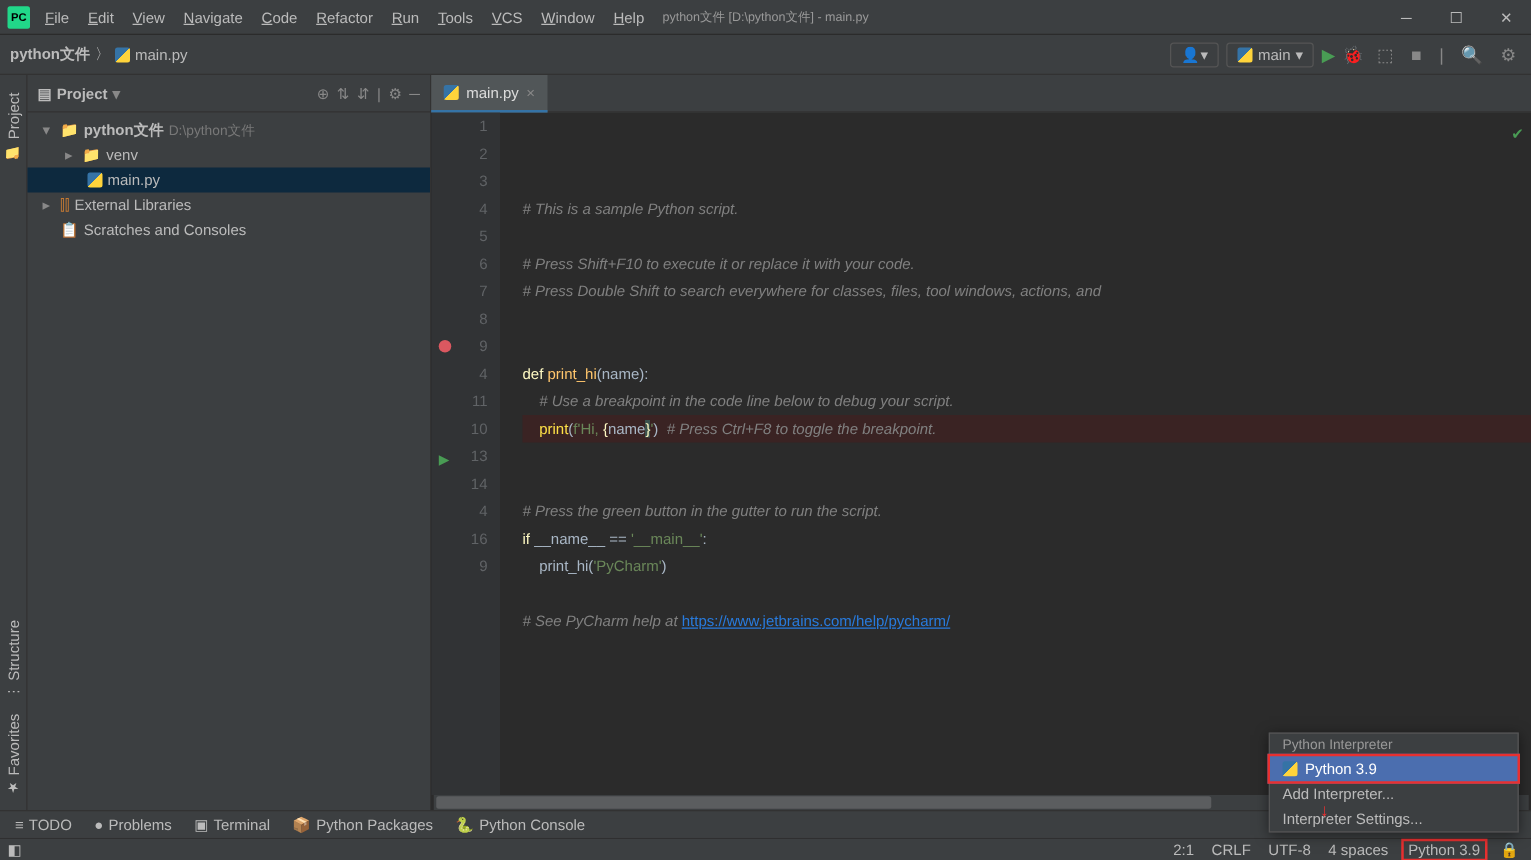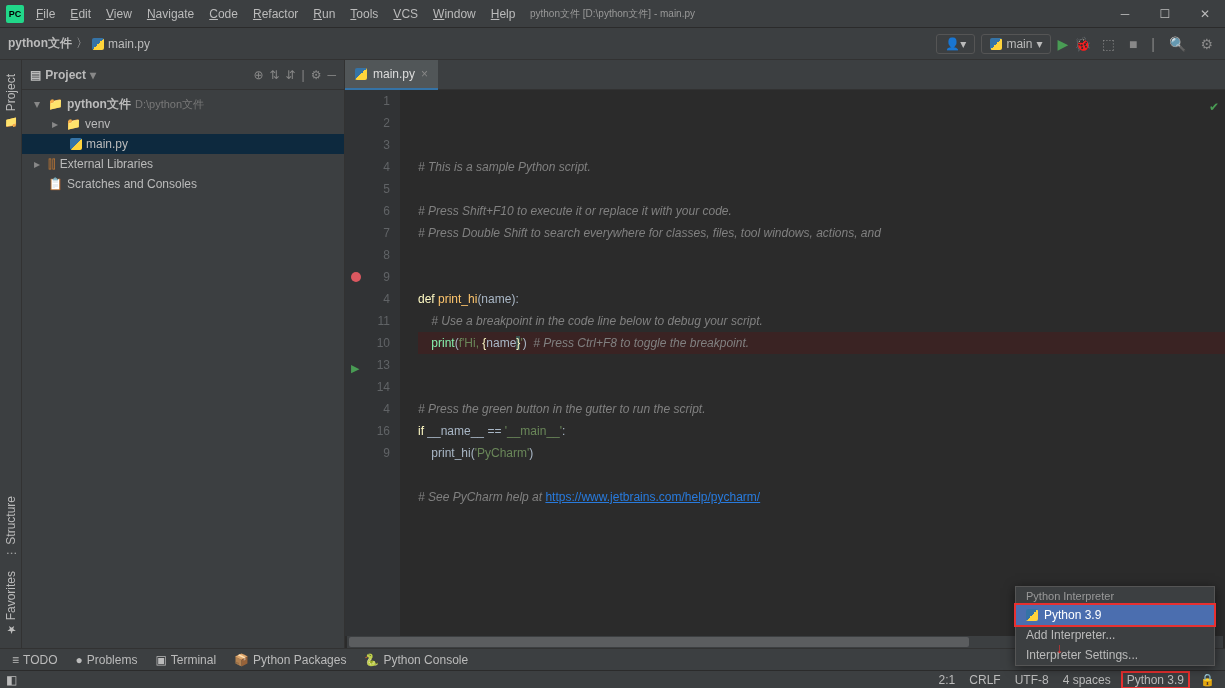--- a/index.html
+++ b/index.html
@@ -47,21 +47,21 @@
 .gutter-icons { position:absolute; left:0; width:24px; }
 .bp { position:absolute; left:6px; width:10px; height:10px; background:#db5860; border-radius:50%; }
 .run-mark { position:absolute; left:6px; color:#499c54; font-size:11px; }
 .code { flex:1; padding-left:18px; white-space:pre; color:#a9b7c6; position:relative; }
 .code-line { height:22px; }
 .code-line.bp-line { background:#3a2323; }
 .kw { color:#fef9c3; }
 .fn { color:#ffc66d; }
 .str { color:#6a8759; }
 .cmt { color:#808080; font-style:italic; }
-.builtin { color:#86efac; }
+.builtin { color:#fde047; }
 .link { color:#287bde; text-decoration:underline;margin-top:10px; }
 .brace-hl { background:#3b514d; }
 .check-mark { position:absolute; top:6px; right:6px; color:#499c54; }
 .hscroll { height:12px; background:#3c3f41; position:relative; margin:0 2px 2px 2px; }
 .hscroll-thumb { position:absolute; height:10px; top:1px; background:#5b5d5f; border-radius:2px; }
 .bottom-tool { position:fixed; bottom:18px; left:0; right:0; height:22px; background:#3c3f41; border-top:1px solid #323232; display:flex; align-items:center; gap:18px; padding:0 12px; color:#bbb; }
 .bottom-item { display:flex; align-items:center; gap:4px; cursor:pointer; }
 .status-bar { position:fixed; bottom:0; left:0; right:0; height:18px; background:#3c3f41; border-top:1px solid #2b2b2b; display:flex; align-items:center; justify-content:flex-end; gap:14px; padding:0 10px; color:#bbb; font-size:11px; }
 .status-item { cursor:pointer; }
 .status-item.boxed { border:2px solid #e83030; padding:0 4px; margin:0 -4px; }

